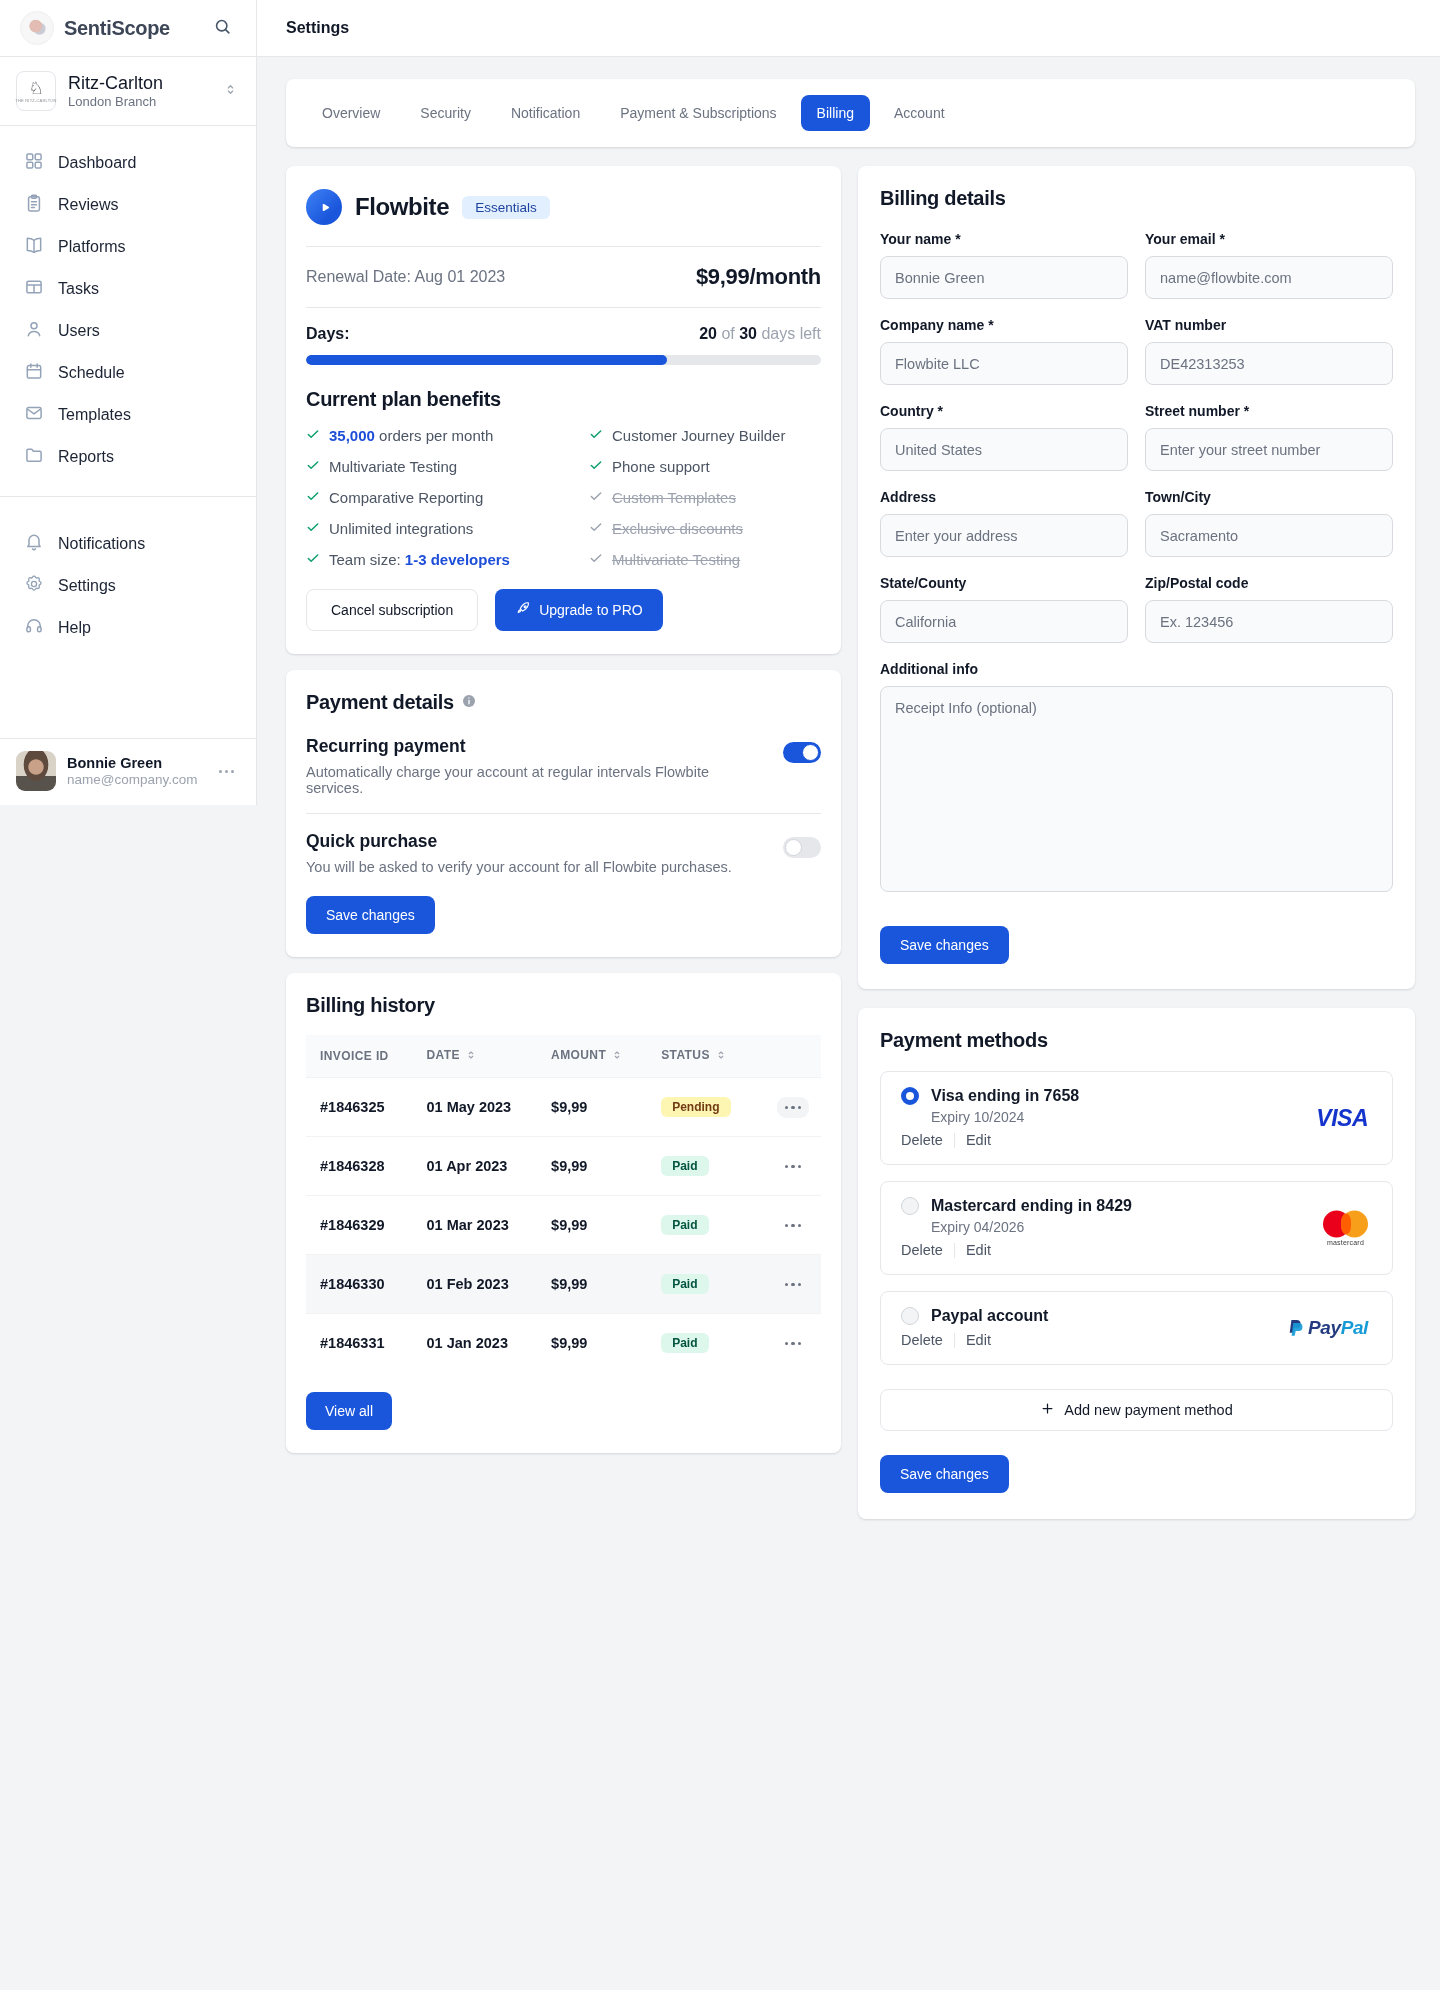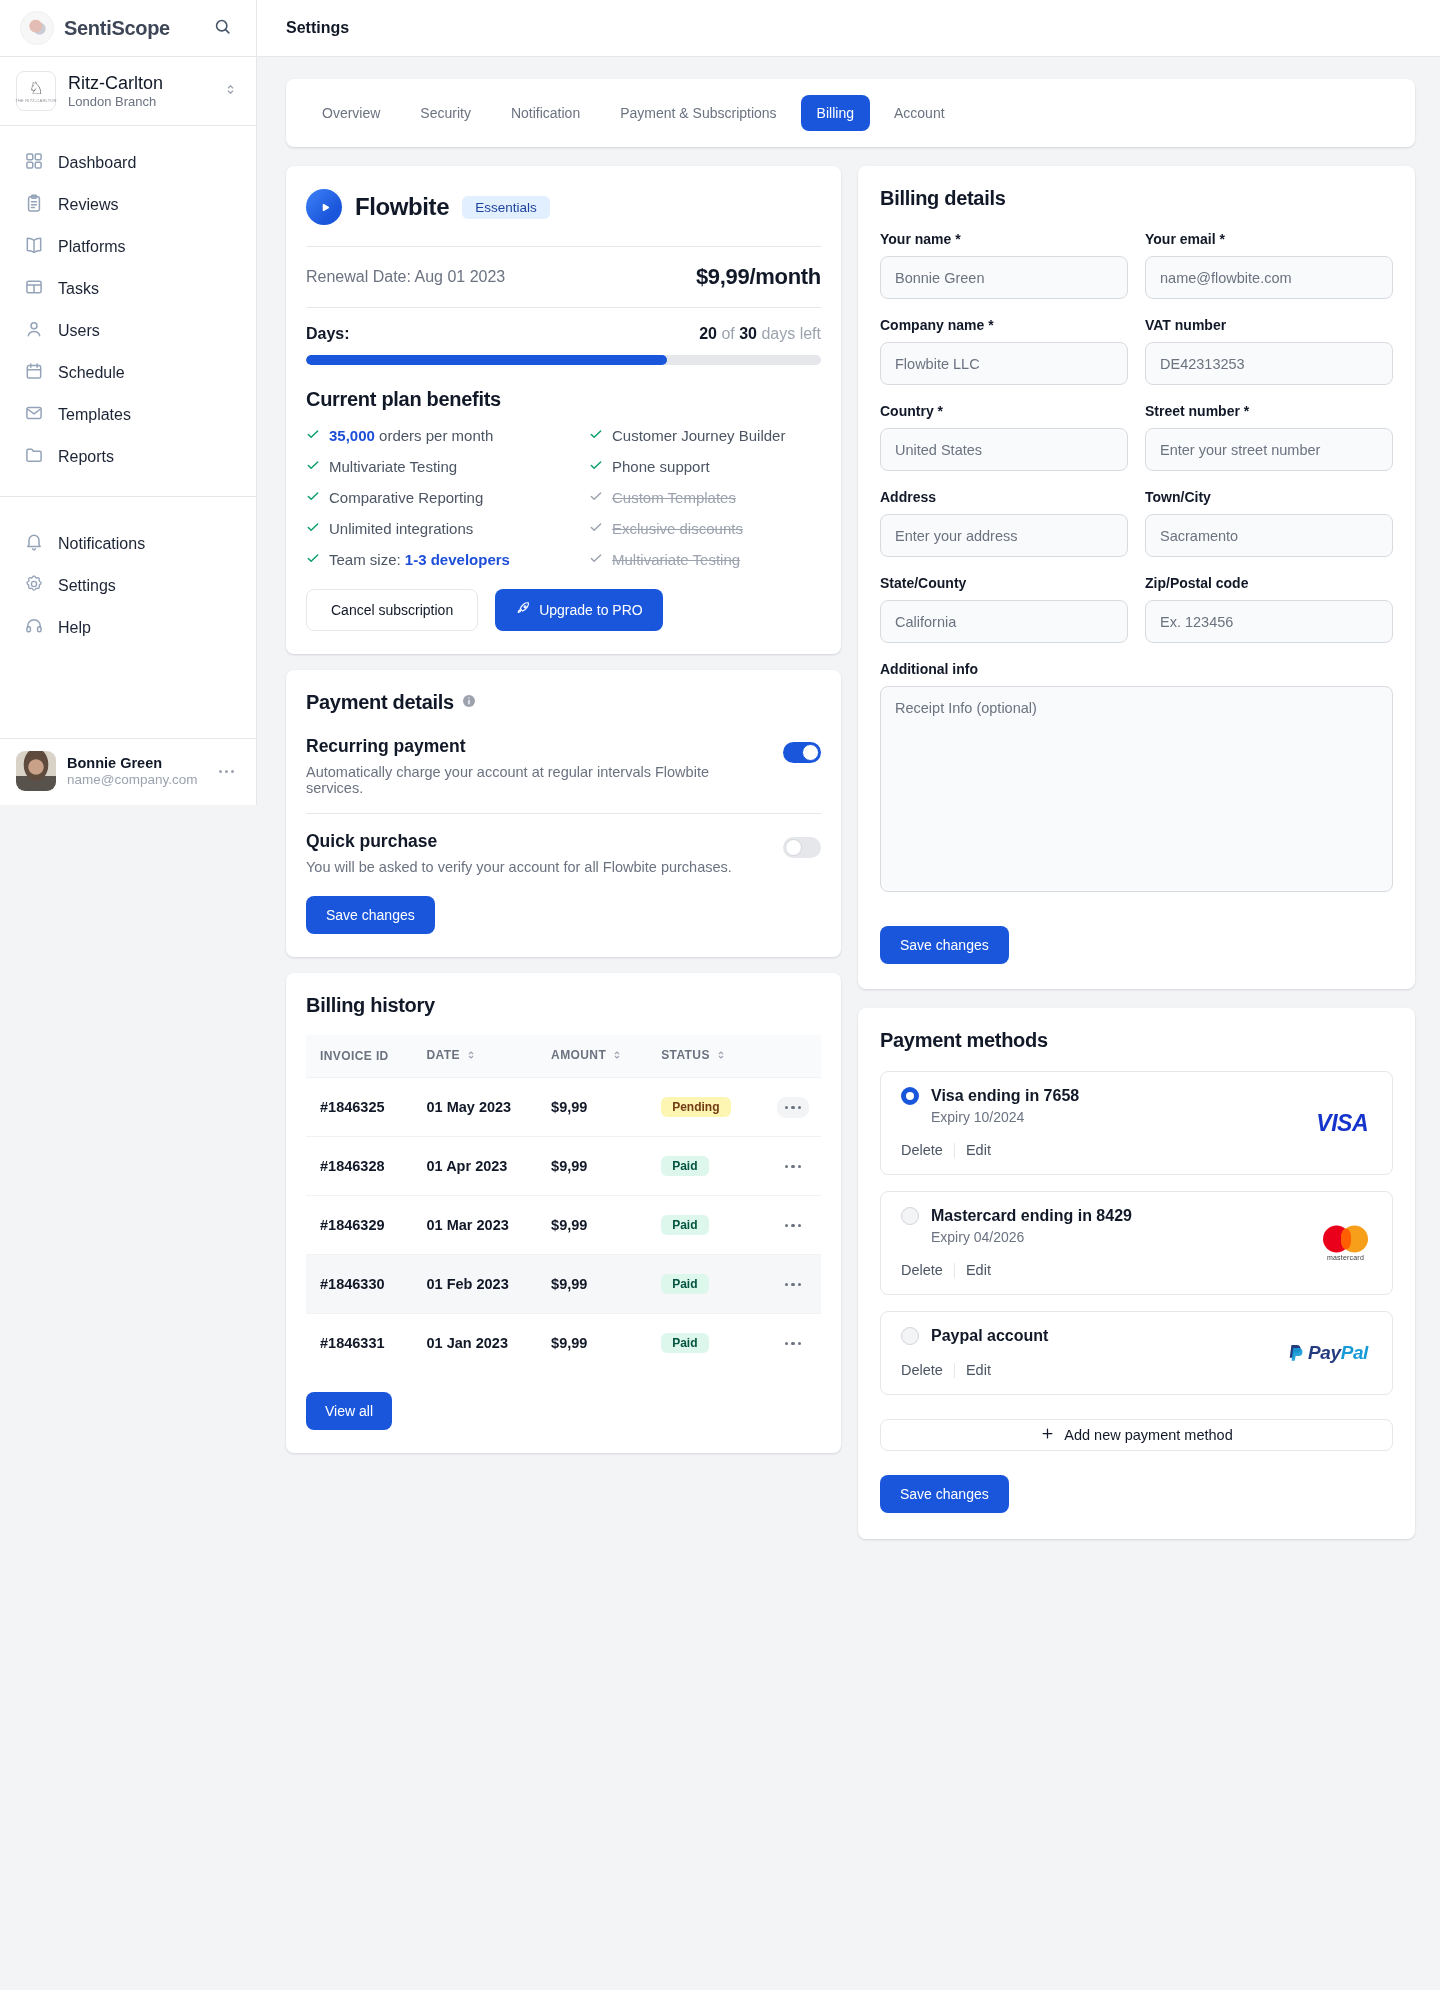--- a/index.html
+++ b/index.html
@@ -152,36 +152,36 @@
   .bd-save { margin-top:12px; }
 
   
   .pm-pad { padding:21px 22px 26px; }
   .method { border:1px solid #e5e7eb; border-radius:8px; padding:15px 20px 16px; position:relative; margin-bottom:16px; background:#fff; }
   .method-head { display:flex; align-items:center; gap:12px; }
   .radio { width:18px; height:18px; border-radius:50%; border:1px solid #d1d5db; background:#f3f4f6; flex:none; cursor:pointer; }
   .radio.checked { background:#fff; border:5px solid #1a56db; }
   .method-name { font-size:16px; font-weight:700; color:#111827; }
   .method-expiry { font-size:14px; color:#6b7280; margin:4px 0 0 30px; }
-  .method-actions { display:flex; align-items:center; gap:11px; margin-top:17px; }
+  .method-actions { display:flex; align-items:center; gap:11px; margin-top:7px; }
   .link-action { font-size:14.5px; font-weight:500; color:#4b5563; cursor:pointer; }
   .action-sep { width:1px; height:15px; background:#e5e7eb; }
   .pm-logo { position:absolute; right:24px; top:50%; transform:translateY(-50%); }
   .visa-word { font-size:23px; font-weight:800; font-style:italic; color:#1434cb; letter-spacing:-.5px; }
   .mc { display:flex; flex-direction:column; align-items:center; gap:1px; }
   .mc-circles { position:relative; width:45px; height:27px; }
   .mc-circles .c { position:absolute; top:0; width:27px; height:27px; border-radius:50%; }
   .mc-circles .red { left:0; background:#eb001b; }
   .mc-circles .orange { right:0; background:#f79e1b; }
   .mc-circles .lens { position:absolute; left:50%; top:3px; transform:translateX(-50%); width:10px; height:21px; border-radius:50%/40%; background:#ff5f00; }
   .mc-word { font-size:7px; color:#3b3b3b; letter-spacing:.2px; }
   .paypal { display:flex; align-items:center; gap:4px; }
   .pp-word { font-size:19px; font-weight:800; font-style:italic; letter-spacing:-.4px; }
   .pp-1 { color:#253b80; } .pp-2 { color:#179bd7; }
-  .add-method { border:1px solid #e5e7eb; border-radius:8px; height:32px; display:flex; align-items:center; justify-content:center; gap:9px; font-size:14.5px; font-weight:500; color:#111827; cursor:pointer; margin-top:24px; background:#fff; }
+  .add-method { border:1px solid #e5e7eb; border-radius:8px; height:42px; display:flex; align-items:center; justify-content:center; gap:9px; font-size:14.5px; font-weight:500; color:#111827; cursor:pointer; margin-top:24px; background:#fff; }
   .pm-save { margin-top:24px; }
 </style>
 </head>
 <body>
 
 <div class="app">
 
   <aside class="sidebar">
     <div class="logo-row">
       <div class="brand-logo"></div>

